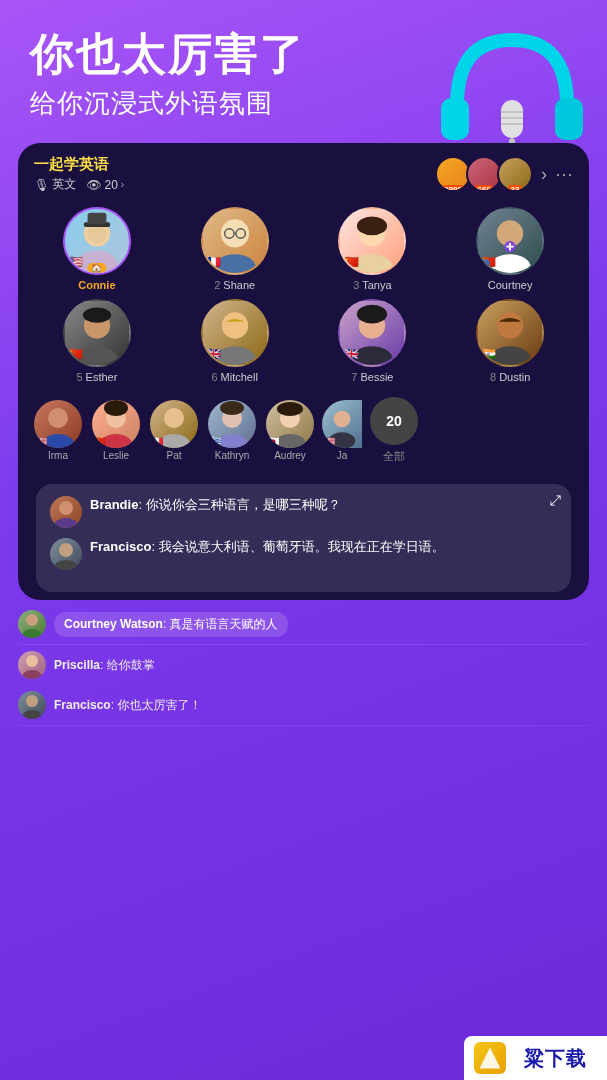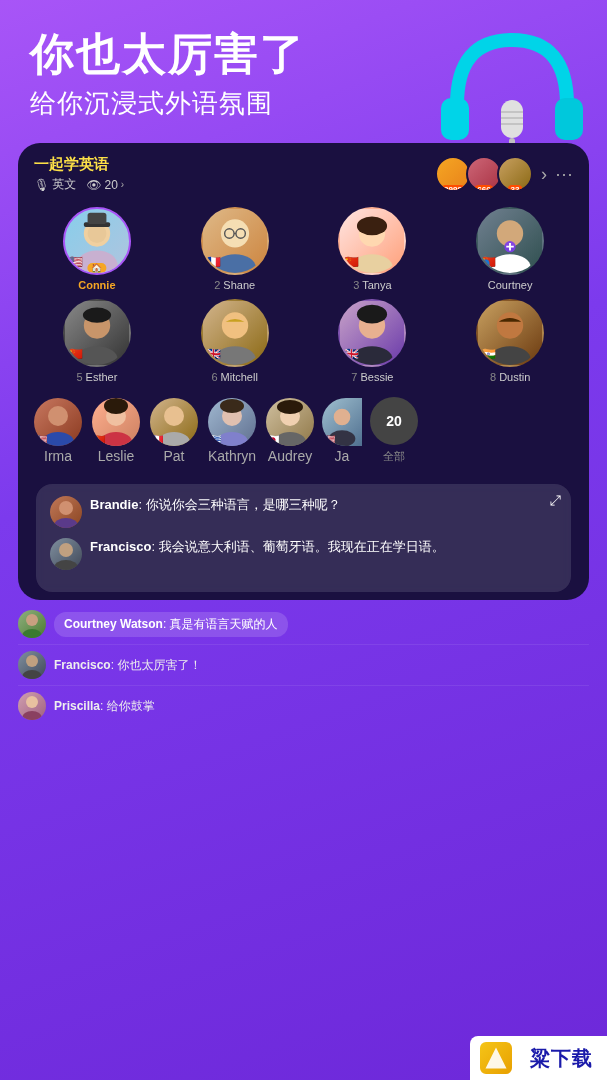--- a/index.html
+++ b/index.html
@@ -135,21 +135,21 @@
       display: flex; align-items: center; gap: 6px; overflow: hidden;
     }
     .listener-item {
       display: flex; flex-direction: column; align-items: center; gap: 2px;
       min-width: 52px;
     }
     .listener-avatar {
       width: 48px; height: 48px; border-radius: 50%;
       overflow: hidden; background: #444; position: relative;
     }
-    .listener-name { color: #aaa; font-size: 14px; text-align: left; white-space: nowrap; }
+    .listener-name { color: #aaa; font-size: 10px; text-align: left; white-space: nowrap; }
     .listener-more {
       min-width: 48px; height: 48px; border-radius: 50%;
       background: #444; display: flex; align-items: center;
       justify-content: center; color: #fff; font-size: 14px; font-weight: 700;
       flex-direction: column;
     }
     .all-text { color: #888; font-size: 11px; margin-top: 2px; text-align: center; }
 
     
     .chat-section {
@@ -195,21 +195,21 @@
       max-width: 420px;
     }
     .comment-text { color: #eee; font-size: 12px; }
 
     
     .watermark {
       position: absolute;
       bottom: 0; right: 0;
       background: #fff;
       border-radius: 8px 0 0 0;
-      padding: 6px 14px 6px 10px;
+      padding: 6px 20px 6px 10px;
       display: flex; align-items: center; gap: 18px;
     }
     .watermark-logo {
       width: 32px; height: 32px;
       background: linear-gradient(135deg, #f5c518, #e8a000);
       border-radius: 6px;
       display: flex; align-items: center; justify-content: center;
       font-size: 18px;
       color: #fff;
     }
@@ -532,46 +532,46 @@
         <circle cx="14" cy="10" r="6" fill="#c8a080"></circle>
         <ellipse cx="14" cy="26" rx="10" ry="7" fill="#3a7a30"></ellipse>
       </svg>
     </div>
     <div class="comment-bubble">
       <span class="chat-name">Courtney Watson</span>:
       <span>真是有语言天赋的人</span>
     </div>
   </div>
 
+  <div class="comment-item" style="border:none;">
+    <div class="comment-avatar" style="background:linear-gradient(135deg,#d0a0b0,#a06080);">
+      <svg viewBox="0 0 28 28" style="width:100%;height:100%;">
+        <circle cx="14" cy="10" r="6" fill="#e8c0a0"></circle>
+        <ellipse cx="14" cy="26" rx="10" ry="7" fill="#8a4060"></ellipse>
+      </svg>
+    </div>
+    <span class="comment-text">
+      <span class="chat-name">Priscilla</span>:
+      <span>给你鼓掌</span>
+    </span>
+  </div>
+
   <div class="comment-item">
     <div class="comment-avatar" style="background:linear-gradient(135deg,#8090a0,#404858);">
       <svg viewBox="0 0 28 28" style="width:100%;height:100%;">
         <circle cx="14" cy="10" r="6" fill="#c0a080"></circle>
         <ellipse cx="14" cy="26" rx="10" ry="7" fill="#444"></ellipse>
       </svg>
     </div>
     <span class="comment-text">
       <span class="chat-name">Francisco</span>:
       <span>你也太厉害了！</span>
     </span>
   </div>
 
-  <div class="comment-item" style="border:none;">
-    <div class="comment-avatar" style="background:linear-gradient(135deg,#d0a0b0,#a06080);">
-      <svg viewBox="0 0 28 28" style="width:100%;height:100%;">
-        <circle cx="14" cy="10" r="6" fill="#e8c0a0"></circle>
-        <ellipse cx="14" cy="26" rx="10" ry="7" fill="#8a4060"></ellipse>
-      </svg>
-    </div>
-    <span class="comment-text">
-      <span class="chat-name">Priscilla</span>:
-      <span>给你鼓掌</span>
-    </span>
-  </div>
-
 </div>
 
 <div class="watermark">
   <div class="watermark-logo">
     <svg viewBox="0 0 32 32" style="width:28px;height:28px;">
       <polygon points="16,4 28,28 4,28" fill="#fff" opacity="0.9"></polygon>
     </svg>
   </div>
   <span class="watermark-text">粱下载</span>
 </div>

